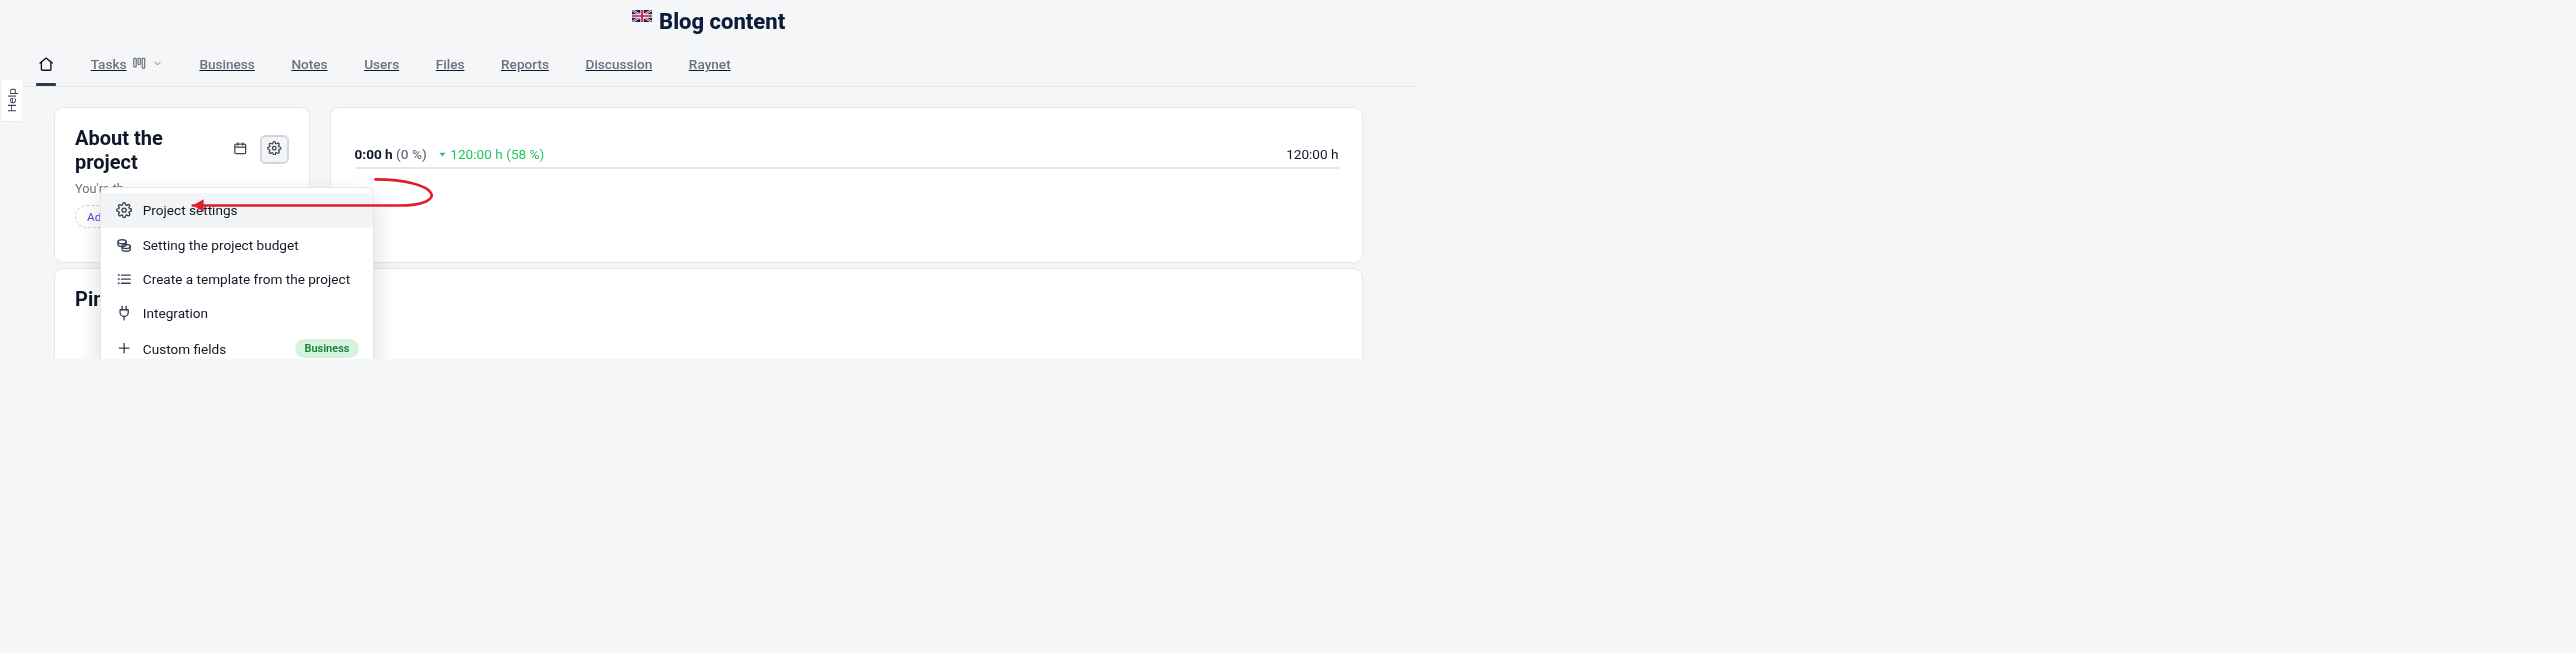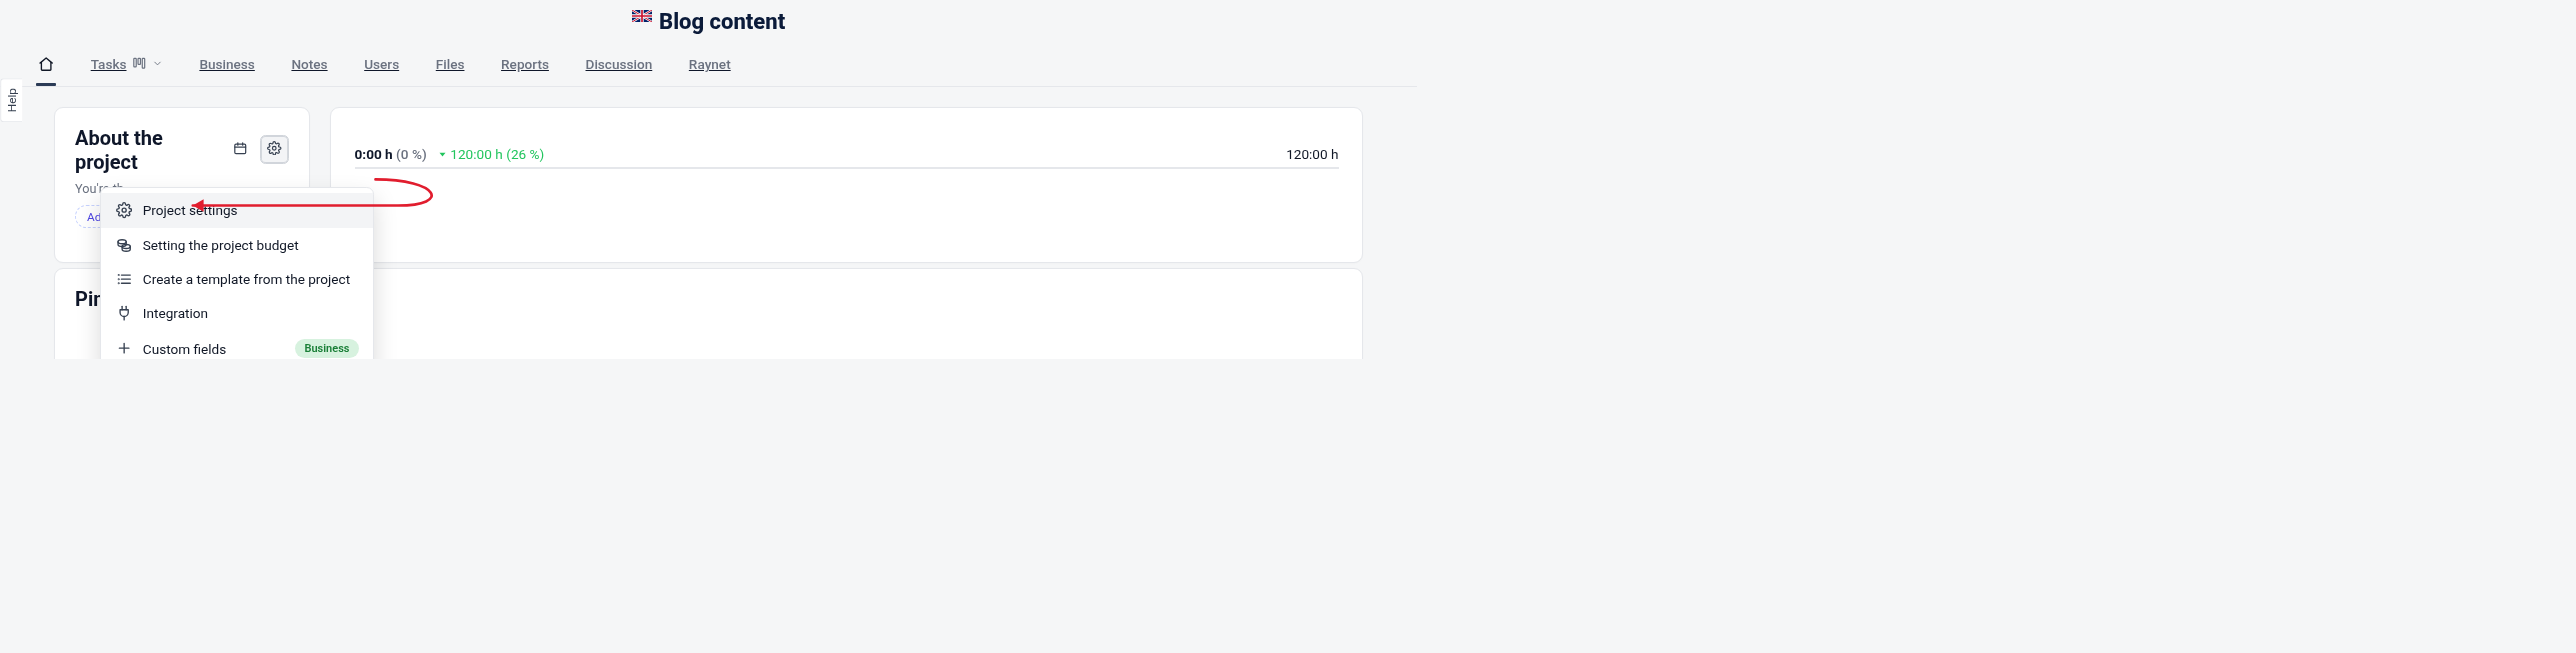--- a/index.html
+++ b/index.html
@@ -217,21 +217,21 @@
           <span class="spent">0:00 h</span>
           <span class="spent-pct">(0 %)</span>
         </span>
         <span class="remain">
           <span>
             <svg width="9" height="9" viewBox="0 0 24 24" fill="currentColor">
                 <path d="M12 17 4 7h16z"></path>
               </svg>
           </span>
           <span>120:00 h</span>
-          <span class="remain-pct">(26 %)</span>
+          <span class="remain-pct">(58 %)</span>
         </span>
       </div>
       <div class="budget-total">120:00 h</div>
     </div>
     <div class="progress"></div>
   </div>
 
   <div class="card pinned">
     <div class="pinned-title">Pinn</div>
   </div>

